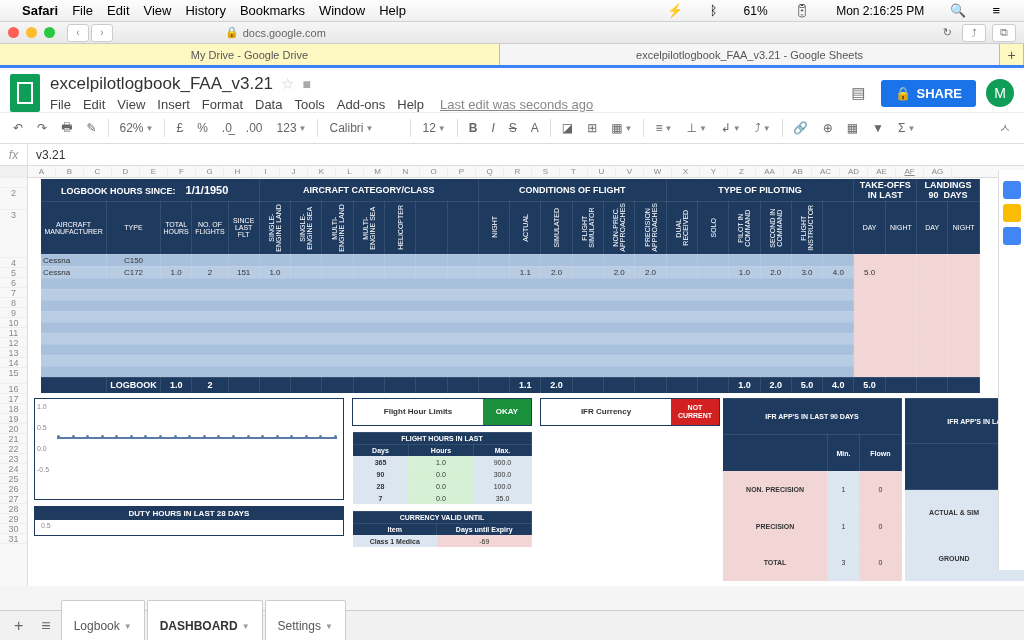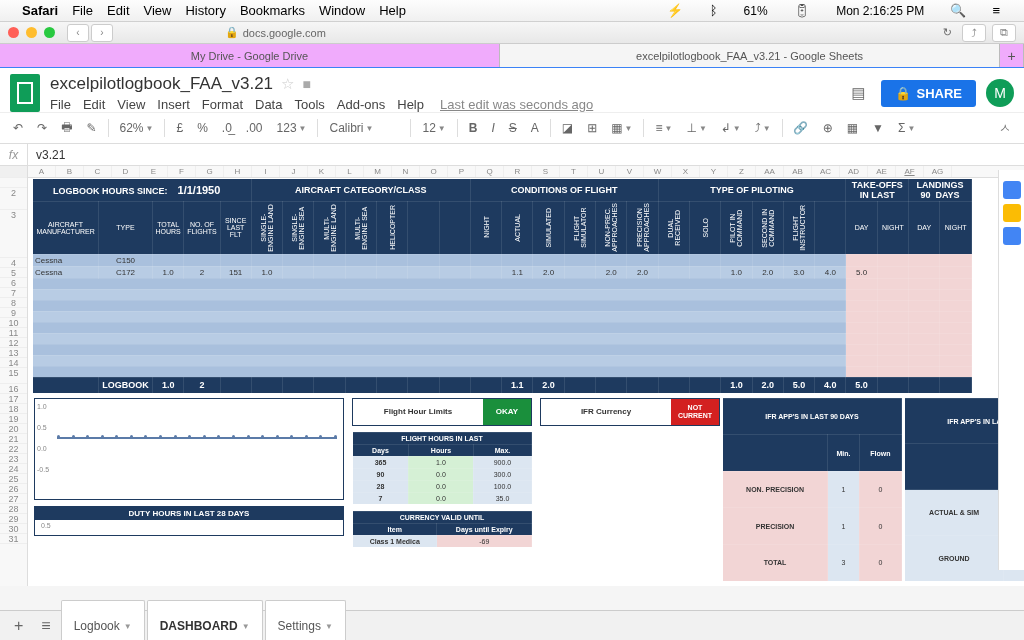--- a/index.html
+++ b/index.html
@@ -14,21 +14,21 @@
 .wlights{display:flex;gap:7px;margin-right:12px}
 .wlight{width:11px;height:11px;border-radius:50%}
 .wlight.r{background:#ff5f57}
 .wlight.y{background:#ffbd2e}
 .wlight.g{background:#28c940}
 .nav-btns{display:flex;gap:2px;margin-right:12px}
 .nav-btn{width:22px;height:18px;border:1px solid #ccc;border-radius:3px;background:#fff;display:flex;align-items:center;justify-content:center;color:#888;font-size:10px}
 .urlbar{flex:1;display:flex;align-items:center;justify-content:center;color:#666;height:20px;margin:0 100px}
 .tb-icons{display:flex;gap:6px}
 .tb-icon{width:24px;height:18px;border:1px solid #ccc;border-radius:3px;background:#fff;display:flex;align-items:center;justify-content:center;color:#888;font-size:11px}
-.tabs{height:24px;background:#f0abfc;display:flex;border-bottom:1px solid #3b82f6}
+.tabs{height:24px;background:#fef9c3;display:flex;border-bottom:3px solid #3b82f6}
 .tab{flex:1;display:flex;align-items:center;justify-content:center;color:#555;font-size:11px;border-right:1px solid #bbb}
 .tab.active{background:#f5f5f5}
 .tab.add{flex:0 0 24px;font-size:14px}
 .sheets-hdr{background:#fff;padding:6px 10px 0;display:flex;align-items:center}
 .sheets-logo{width:30px;height:38px;background:#0f9d58;border-radius:2px;position:relative;margin-right:10px}
 .sheets-logo::after{content:"";position:absolute;top:8px;left:7px;right:7px;bottom:8px;border:2px solid #fff}
 .doc-area{flex:1}
 .docname{font-size:17px;color:#333;display:flex;align-items:center;gap:8px}
 .docname .star{color:#ccc;font-size:15px}
 .docname .folder{color:#aaa;font-size:14px}
@@ -298,21 +298,21 @@
         <div style="width: 28px;">Z</div>
         <div style="width: 28px;">AA</div>
         <div style="width: 28px;">AB</div>
         <div style="width: 28px;">AC</div>
         <div style="width: 28px;">AD</div>
         <div style="width: 28px;">AE</div>
         <div style="width: 28px; text-decoration: underline;">AF</div>
         <div style="width: 28px;">AG</div>
       </div>
 
-    <table style="width:940px;margin-left:4px">
+    <table style="width:940px;margin-left:12px">
       <tbody>
           <tr class="hdr-row">
         <td colspan="5" style="text-align:left;padding-left:20px"><span>LOGBOOK HOURS SINCE:</span>&nbsp;&nbsp;&nbsp;&nbsp;<span style="font-size:11px">1/1/1950</span></td>
         <td colspan="7">AIRCRAFT CATEGORY/CLASS</td>
         <td colspan="6">CONDITIONS OF FLIGHT</td>
         <td colspan="6">TYPE OF PILOTING</td>
         <td colspan="2">
               <div>TAKE-OFFS</div>
               <div><span>IN LAST</span></div>
             </td>

